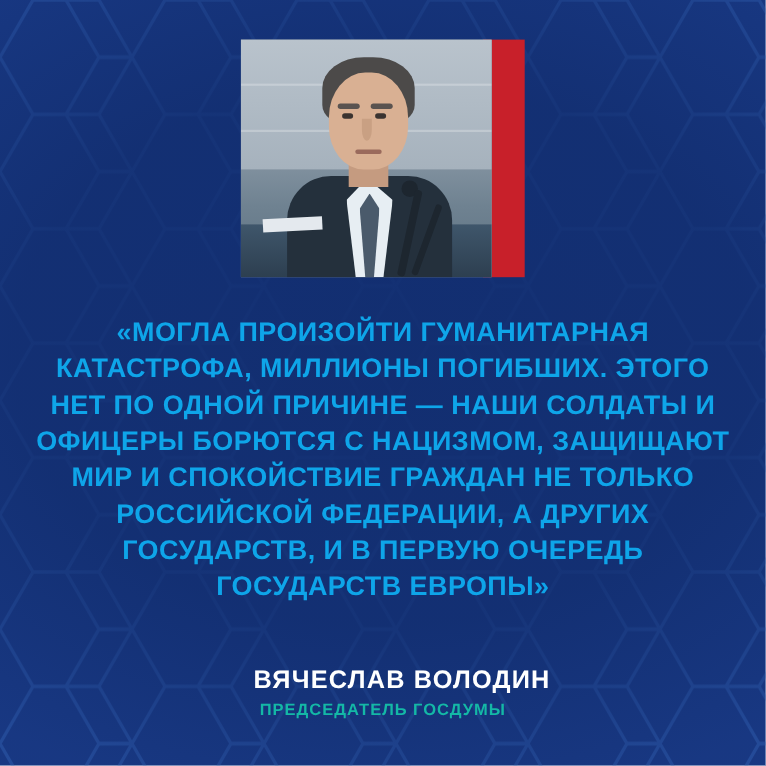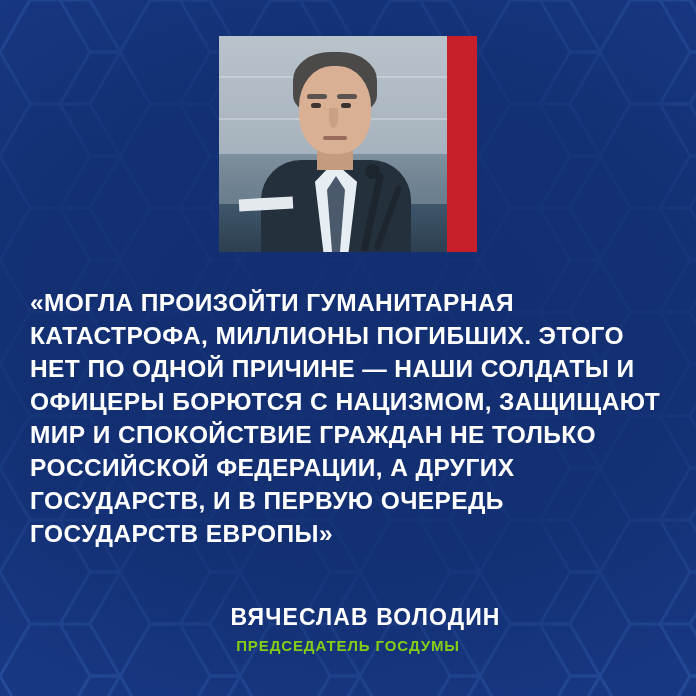--- a/index.html
+++ b/index.html
@@ -152,21 +152,22 @@
     background: #e4e9ee; transform: rotate(-3deg);
   }
 
   
   .quote {
     position: absolute;
     z-index: 4;
     left: 30px;
     right: 30px;
     top: 286px;
-    color: #ffffff;
+    text-align: center;
+    color: #0ea5e9;
     font-weight: bold;
     font-size: 24.5px;
     line-height: 33px;
     letter-spacing: 0.4px;
     text-transform: uppercase;
   }
   .attrib {
     position: absolute;
     z-index: 4;
     left: 0; right: 0;
@@ -180,21 +181,21 @@
     letter-spacing: 1.1px;
     text-transform: uppercase;
     margin-bottom: 6px;
     padding-left: 35px;
   }
   .attrib .role {
     font-weight: bold;
     font-size: 15px;
     letter-spacing: 0.9px;
     text-transform: uppercase;
-    color: #84cc16;
+    color: #14b8a6;
   }
 </style>
 </head>
 <body>
 
 <div class="card">
 
   <div class="hex-bg">
     <svg viewBox="0 0 696 696" xmlns="http://www.w3.org/2000/svg">
       <defs>

